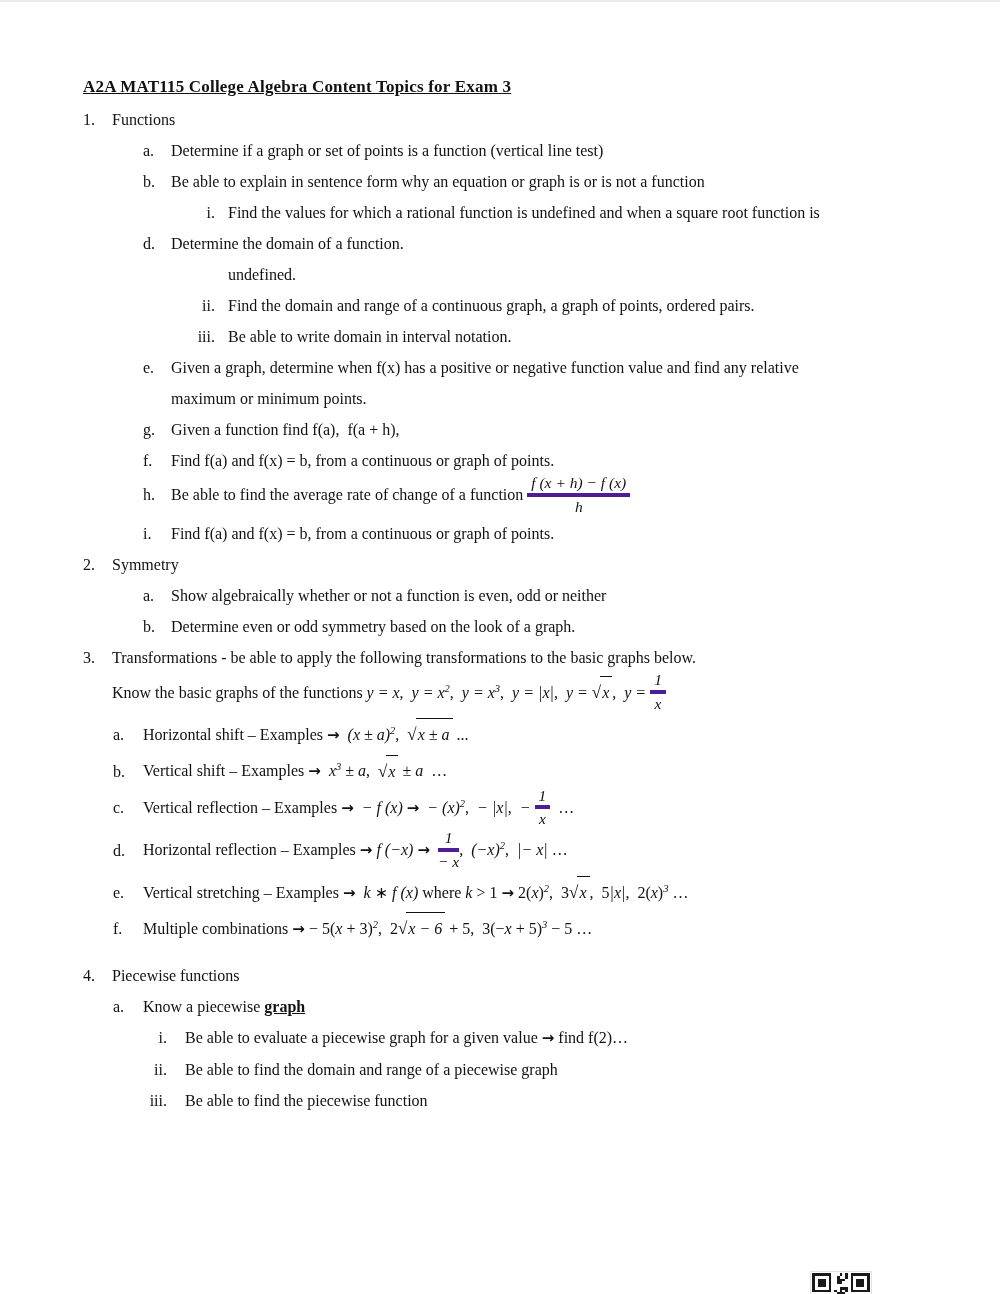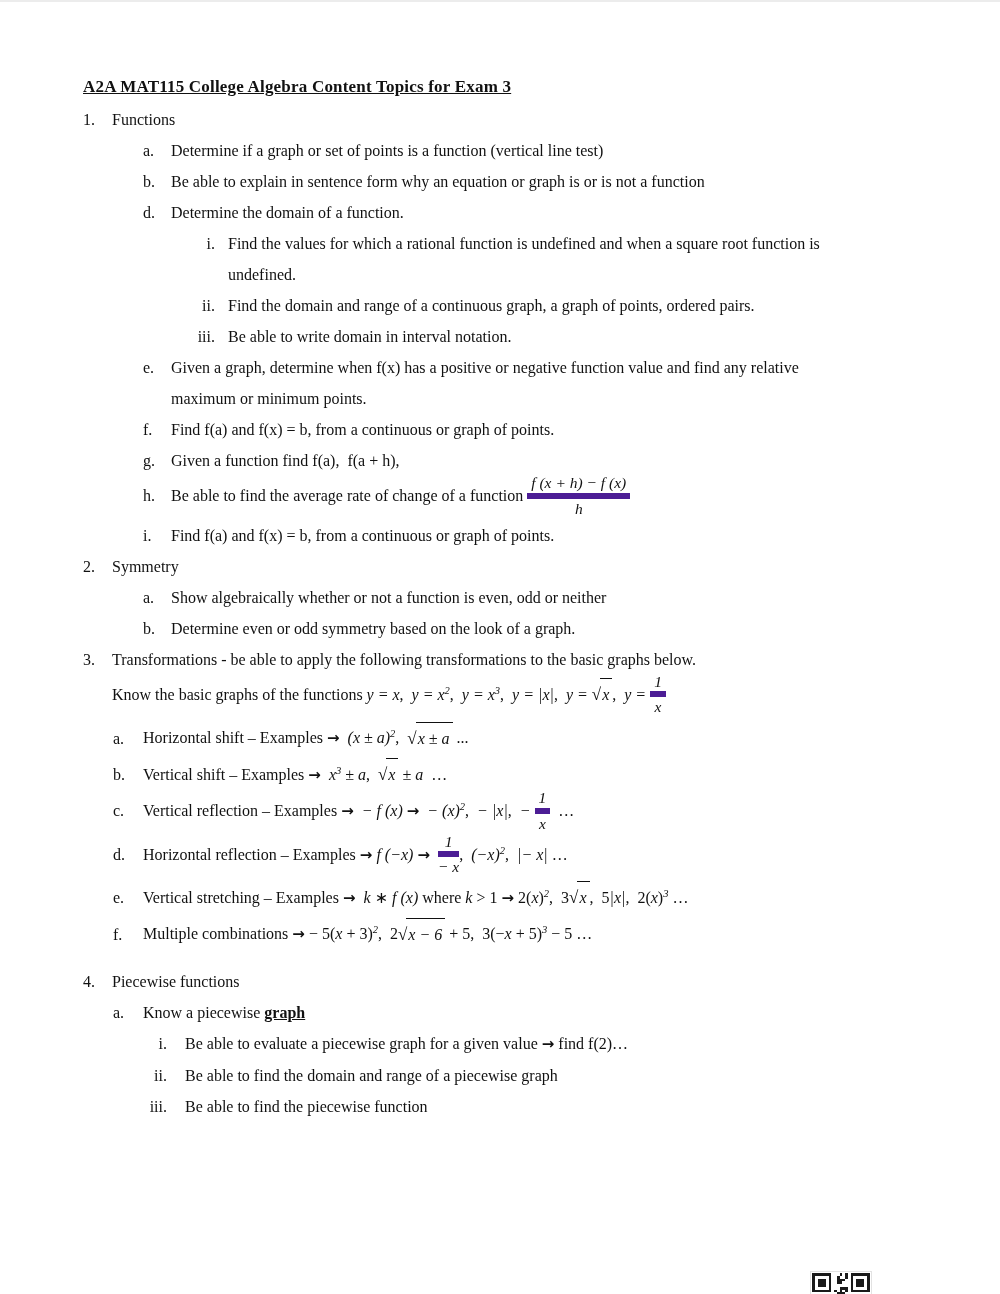--- a/index.html
+++ b/index.html
@@ -26,21 +26,21 @@
   .lv-cn{padding-left:112px;}
   .rm{font-style:italic;}
   sup.rs{font-size:10.5px;font-style:italic;}
   .ra{font-family:"DejaVu Sans",sans-serif;font-weight:bold;font-size:15px;}
   .rbu{font-weight:bold;text-decoration:underline;}
   .rq{white-space:nowrap;}
   .rq-sign{display:inline-block;font-style:normal;font-size:17px;}
   .rq-bar{display:inline-block;border-top:1px solid #111;font-style:italic;padding:0 3px 0 2px;margin-left:-1px;}
   .rf{display:inline-block;vertical-align:middle;text-align:center;font-style:italic;
       line-height:1.15;font-size:15.5px;transform:translateY(-2px);}
-  .rf-n{display:block;border-bottom:6px solid #4c1d95;padding:0 4px 1px;}
+  .rf-n{display:block;border-bottom:4px solid #4c1d95;padding:0 4px 1px;}
   .rf-d{display:block;padding-top:1px;}
   .footer{position:absolute;left:0;top:1268px;width:880px;height:66px;background:#fff;}
   .brand{position:absolute;left:18px;top:24px;display:flex;align-items:center;
          font-family:"Liberation Sans",sans-serif;font-weight:bold;font-size:21px;letter-spacing:0.3px;}
   .wmark{width:44px;height:42px;margin-right:9px;flex:0 0 auto;}
   .brand .p1{color:#4b87f5;}
   .brand .p2{color:#fbb32b;margin-left:4px;}
   .scan{position:absolute;right:78px;top:33px;font-family:"Liberation Sans",sans-serif;
         font-size:22px;color:#333;letter-spacing:0.4px;}
   .qr-wrap{position:absolute;right:8px;top:3px;width:58px;height:58px;background:#fff;
@@ -51,29 +51,29 @@
 <body>
 
 <div class="top-edge"></div>
 
 <div class="doc">
   <div class="title">A2A MAT115 College Algebra Content Topics for Exam 3</div>
   <div id="outline">
       <div class="line lv-n"><span class="mk">1.</span><span class="rt">Functions</span></div>
       <div class="line lv-a"><span class="mk">a.</span><span class="rt">Determine if a graph or set of points is a function (vertical line test)</span></div>
       <div class="line lv-a"><span class="mk">b.</span><span class="rt">Be able to explain in sentence form why an equation or graph is or is not a function</span></div>
+      <div class="line lv-r"><span class="mk">i.</span><span class="rt">Find the values for which a rational function is undefined and when a square root function is</span></div>
       <div class="line lv-a"><span class="mk">d.</span><span class="rt">Determine the domain of a function.</span></div>
-      <div class="line lv-r"><span class="mk">i.</span><span class="rt">Find the values for which a rational function is undefined and when a square root function is</span></div>
       <div class="line lv-cr"><span class="rt">undefined.</span></div>
       <div class="line lv-r"><span class="mk">ii.</span><span class="rt">Find the domain and range of a continuous graph, a graph of points, ordered pairs.</span></div>
       <div class="line lv-r"><span class="mk">iii.</span><span class="rt">Be able to write domain in interval notation.</span></div>
       <div class="line lv-a"><span class="mk">e.</span><span class="rt">Given a graph, determine when f(x) has a positive or negative function value and find any relative</span></div>
       <div class="line lv-ca"><span class="rt">maximum or minimum points.</span></div>
+      <div class="line lv-a"><span class="mk">g.</span><span class="rt">Given a function find f(a),  f(a + h),</span></div>
       <div class="line lv-a"><span class="mk">f.</span><span class="rt">Find f(a) and f(x) = b, from a continuous or graph of points.</span></div>
-      <div class="line lv-a"><span class="mk">g.</span><span class="rt">Given a function find f(a),  f(a + h),</span></div>
       <div class="line lv-a"><span class="mk">h.</span><span class="rt">Be able to find the average rate of change of a function </span><span class="rf"><span class="rf-n">f (x + h) − f (x)</span><span class="rf-d">h</span></span></div>
       <div class="line lv-a"><span class="mk">i.</span><span class="rt">Find f(a) and f(x) = b, from a continuous or graph of points.</span></div>
       <div class="line lv-n"><span class="mk">2.</span><span class="rt">Symmetry</span></div>
       <div class="line lv-a"><span class="mk">a.</span><span class="rt">Show algebraically whether or not a function is even, odd or neither</span></div>
       <div class="line lv-a"><span class="mk">b.</span><span class="rt">Determine even or odd symmetry based on the look of a graph.</span></div>
       <div class="line lv-n"><span class="mk">3.</span><span class="rt">Transformations - be able to apply the following transformations to the basic graphs below.</span></div>
       <div class="line lv-cn"><span class="rt">Know the basic graphs of the functions </span><span class="rm">y = x</span><span class="rt">,  </span><span class="rm">y = x</span><sup class="rs">2</sup><span class="rt">,  </span><span class="rm">y = x</span><sup class="rs">3</sup><span class="rt">,  </span><span class="rm">y = |x|</span><span class="rt">,  </span><span class="rm">y = </span><span class="rq"><span class="rq-sign">√</span><span class="rq-bar">x</span></span><span class="rt">,  </span><span class="rm">y = </span><span class="rf"><span class="rf-n">1</span><span class="rf-d">x</span></span></div>
       <div class="line lv-a2"><span class="mk">a.</span><span class="rt">Horizontal shift – Examples </span><span class="ra">→</span><span class="rt">  </span><span class="rm">(x ± a)</span><sup class="rs">2</sup><span class="rt">,  </span><span class="rq"><span class="rq-sign">√</span><span class="rq-bar">x ± a</span></span><span class="rt"> ...</span></div>
       <div class="line lv-a2"><span class="mk">b.</span><span class="rt">Vertical shift – Examples </span><span class="ra">→</span><span class="rt">  </span><span class="rm">x</span><sup class="rs">3</sup><span class="rm"> ± a</span><span class="rt">,  </span><span class="rq"><span class="rq-sign">√</span><span class="rq-bar">x</span></span><span class="rm"> ± a</span><span class="rt">  …</span></div>
       <div class="line lv-a2"><span class="mk">c.</span><span class="rt">Vertical reflection – Examples </span><span class="ra">→</span><span class="rt">  </span><span class="rm">− f (x)</span><span class="rt"> </span><span class="ra">→</span><span class="rt">  </span><span class="rm">− (x)</span><sup class="rs">2</sup><span class="rt">,  </span><span class="rm">− |x|</span><span class="rt">,  </span><span class="rm">− </span><span class="rf"><span class="rf-n">1</span><span class="rf-d">x</span></span><span class="rt">  …</span></div>

